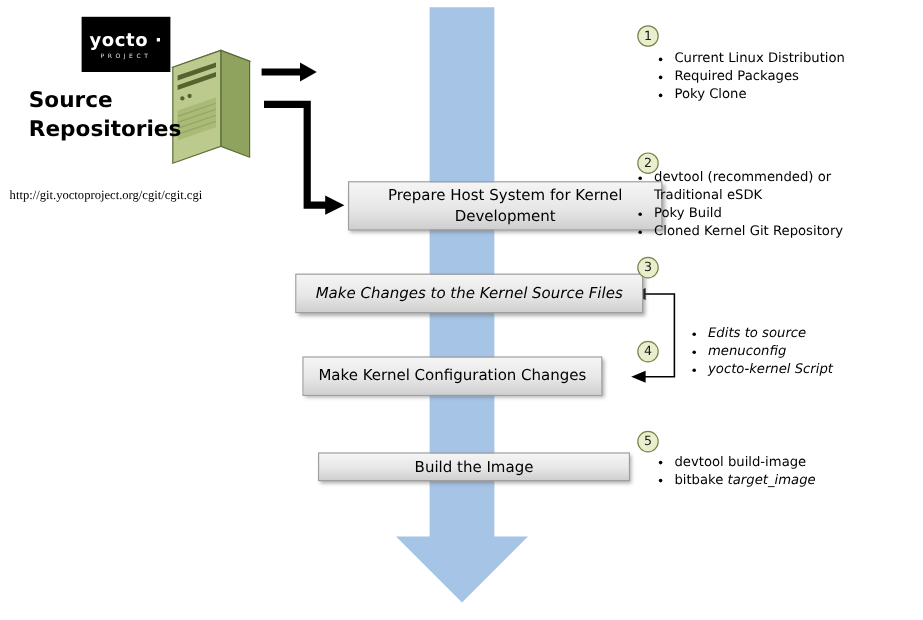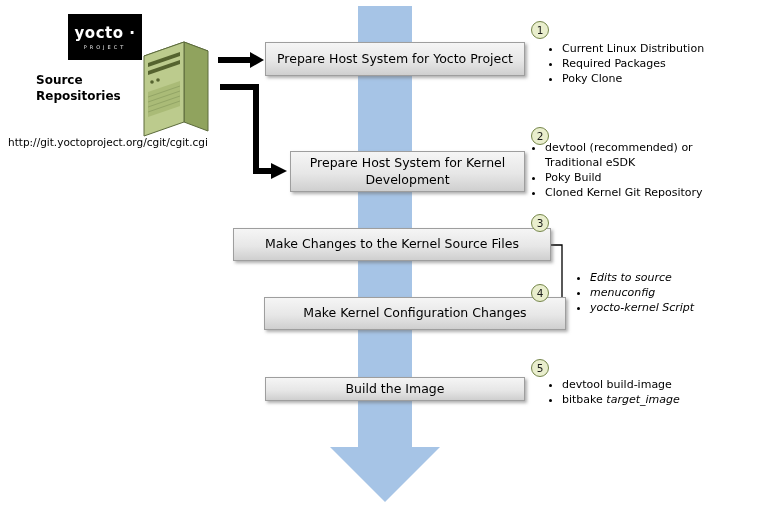--- a/index.html
+++ b/index.html
@@ -15,39 +15,39 @@
     background:#000;color:#fff;display:flex;flex-direction:column;
     align-items:center;justify-content:center;gap:2px;
   }
   .logo-brand{font-size:15px;font-weight:bold;letter-spacing:0.5px;}
   .logo-sub{font-size:5px;letter-spacing:3px;color:#e8e8e8;}
 
   
   .server{position:absolute;left:136px;top:36px;}
 
   .src-title{
-    position:absolute;left:36px;top:72px;width:110px;
-    font-size:12px;font-weight:bold;line-height:1.35;
+    position:absolute;left:24px;top:72px;width:110px;
+    font-size:18px;font-weight:bold;line-height:1.35;
   }
-  .src-url{position:absolute;left:8px;top:136px;font-size:10.5px;}
+  .src-url{position:absolute;left:8px;top:158px;font-size:10.5px;font-family:Liberation Serif, serif;}
 
   
   .box{
     position:absolute;
     background:linear-gradient(180deg,#f5f5f5 0%,#e7e7e7 55%,#cfcfcf 100%);
     border:1px solid #9e9e9e;
     box-shadow:2px 2px 3px rgba(110,110,110,0.55);
     display:flex;align-items:center;justify-content:center;
     text-align:center;font-size:12.5px;line-height:1.3;padding:0 8px;
     box-sizing:border-box;
   }
   .box1{left:265px;top:42px;width:260px;height:34px;}
-  .box2{left:290px;top:151px;width:235px;height:41px;}
-  .box3{left:233px;top:228px;width:318px;height:33px;}
-  .box4{left:264px;top:297px;width:302px;height:33px;}
+  .box2{left:290px;top:151px;width:262px;height:41px;}
+  .box3{left:246px;top:228px;width:290px;height:33px;font-style:italic;}
+  .box4{left:252px;top:297px;width:250px;height:33px;}
   .box5{left:265px;top:377px;width:260px;height:24px;}
 
   
   .badge{
     position:absolute;width:18px;height:18px;border-radius:50%;
     background:#e9eecd;border:1.5px solid #75864a;box-sizing:border-box;
     display:flex;align-items:center;justify-content:center;
     font-size:10.5px;color:#1a1a1a;
   }
   .b1{left:531px;top:21px;}
@@ -112,21 +112,20 @@
       <line x1="12" y1="61" x2="44" y2="50" stroke="#93a566" stroke-width="1"></line>
       <line x1="12" y1="66" x2="44" y2="55" stroke="#93a566" stroke-width="1"></line>
       <line x1="12" y1="71" x2="44" y2="60" stroke="#93a566" stroke-width="1"></line>
       <line x1="12" y1="76" x2="44" y2="65" stroke="#93a566" stroke-width="1"></line>
     </g>
   </svg>
 
   <div class="src-title">Source Repositories</div>
   <div class="src-url">http://git.yoctoproject.org/cgit/cgit.cgi</div>
 
-  <div class="box box1">Prepare Host System for Yocto Project</div>
   <div class="box box2">Prepare Host System for Kernel Development</div>
   <div class="box box3">Make Changes to the Kernel Source Files</div>
   <div class="box box4">Make Kernel Configuration Changes</div>
   <div class="box box5">Build the Image</div>
 
   <div class="badge b1">1</div>
   <div class="badge b2">2</div>
   <div class="badge b3">3</div>
   <div class="badge b4">4</div>
   <div class="badge b5">5</div>

